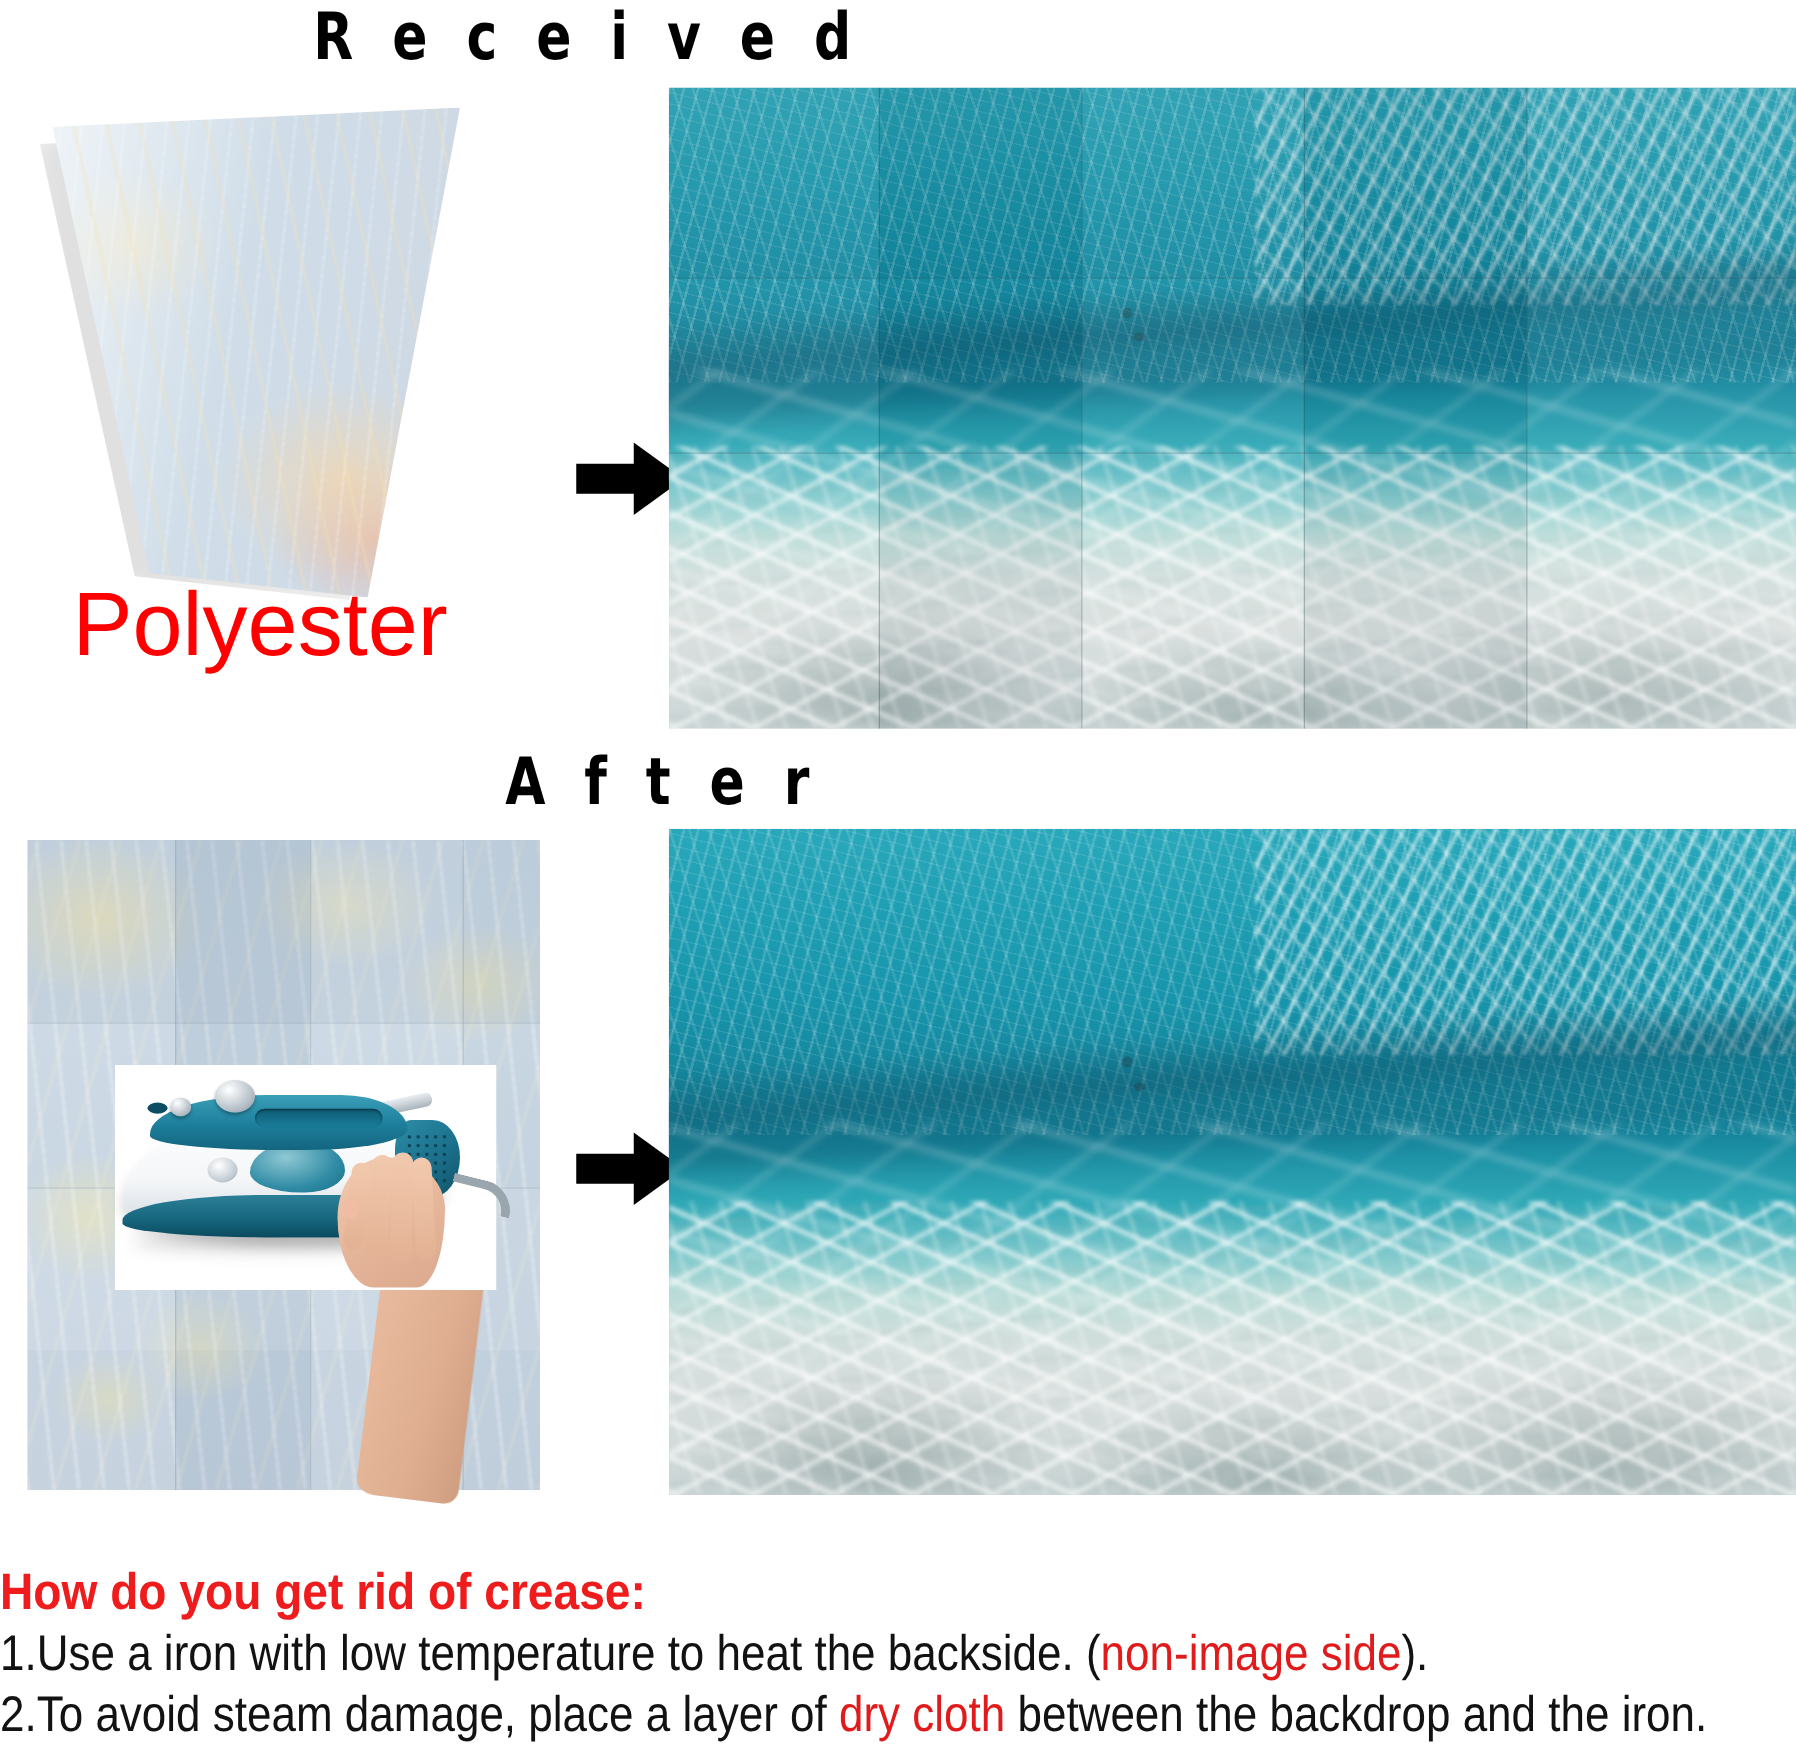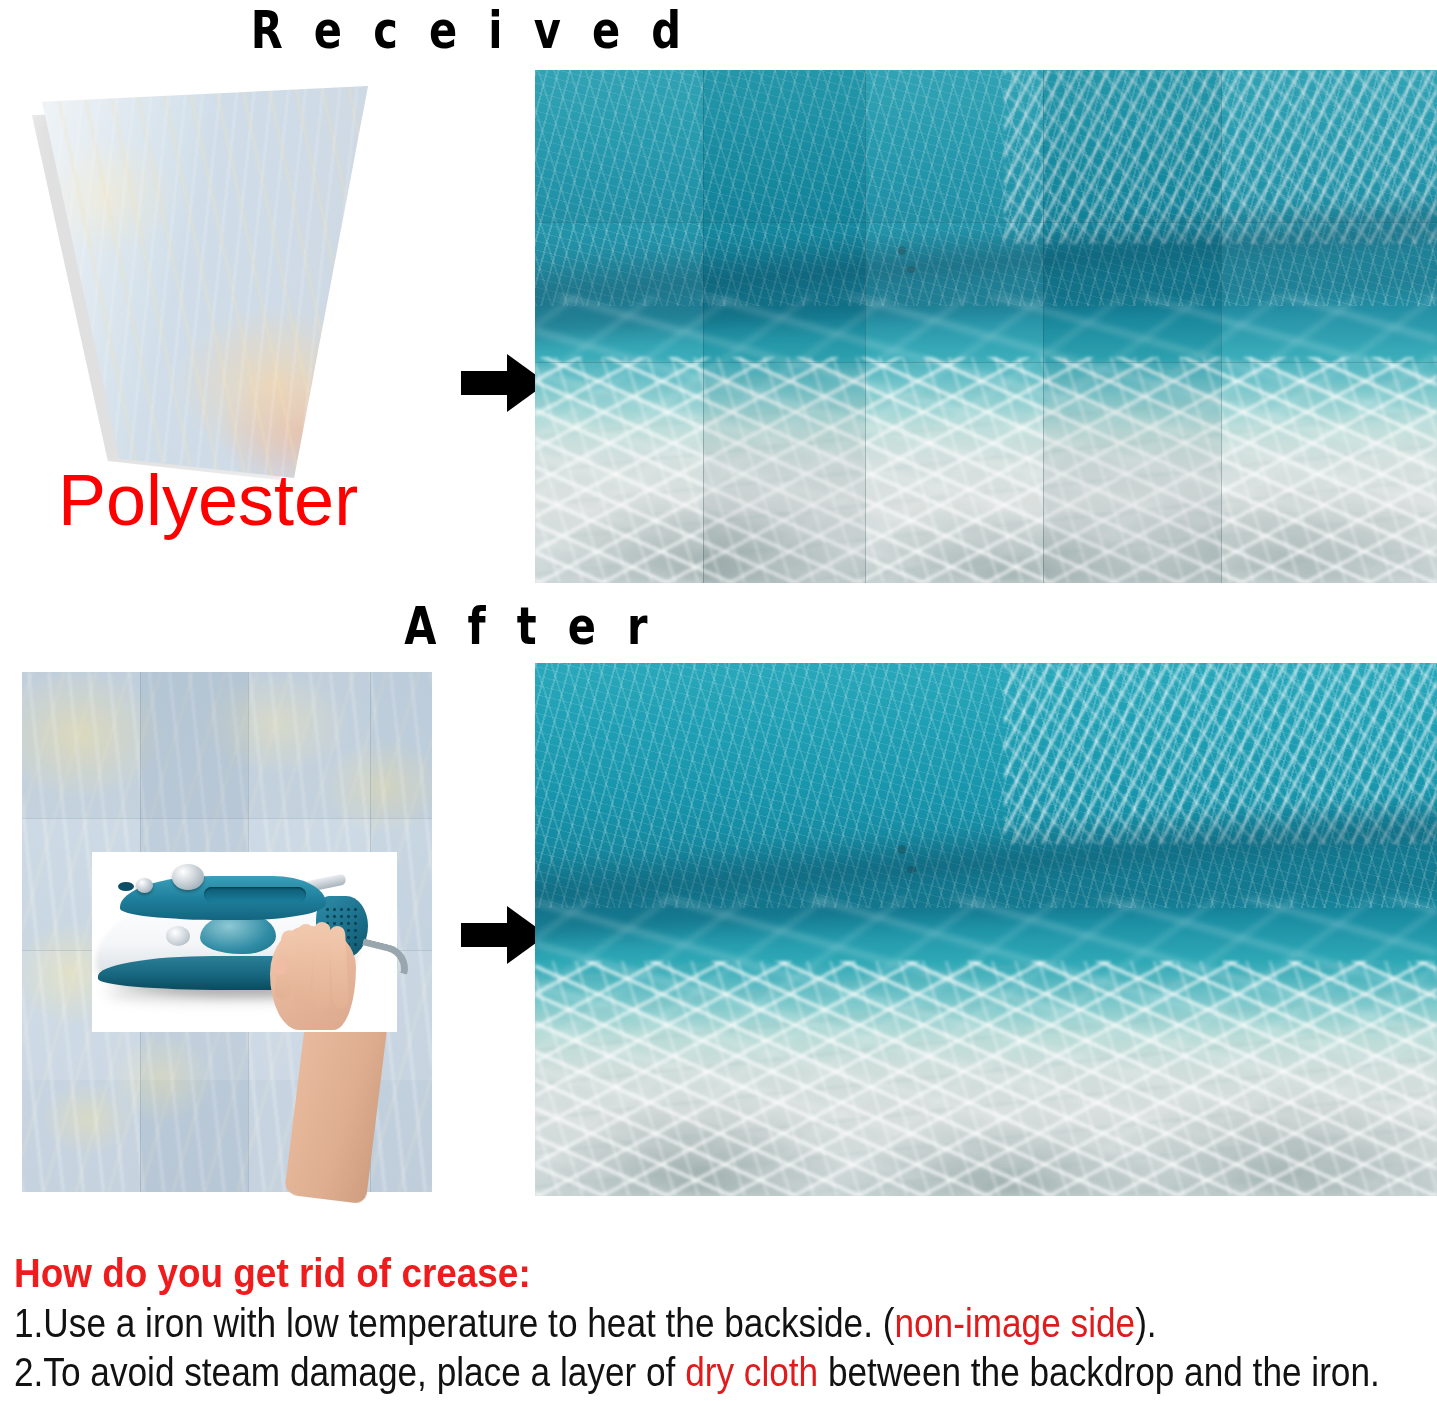--- a/index.html
+++ b/index.html
@@ -275,21 +275,21 @@
   }
   #forearm{
     position:absolute; left:296px; top:1000px; width:82px; height:200px;
     background:linear-gradient(100deg,#e9bb9e 0%, #dfae90 60%, #cf9e80 100%);
     border-radius:30% 26% 14% 18% / 10% 10% 6% 6%;
     transform:rotate(7deg);
     filter:blur(.3px);
   }
 
   
-  #instructions{ position:absolute; left:14px; top:1249px; width:1420px; }
+  #instructions{ position:absolute; left:0; top:1249px; width:1420px; }
   #howto-heading{
     font-family:"Liberation Sans", sans-serif;
     font-size:41px; line-height:48px; font-weight:bold;
     color:#ee1c1c; white-space:nowrap;
     transform:scaleX(.90); transform-origin:left center;
   }
   .step{
     font-family:"Liberation Sans", sans-serif;
     font-size:40px; line-height:45px; color:#121212;
     white-space:nowrap;

